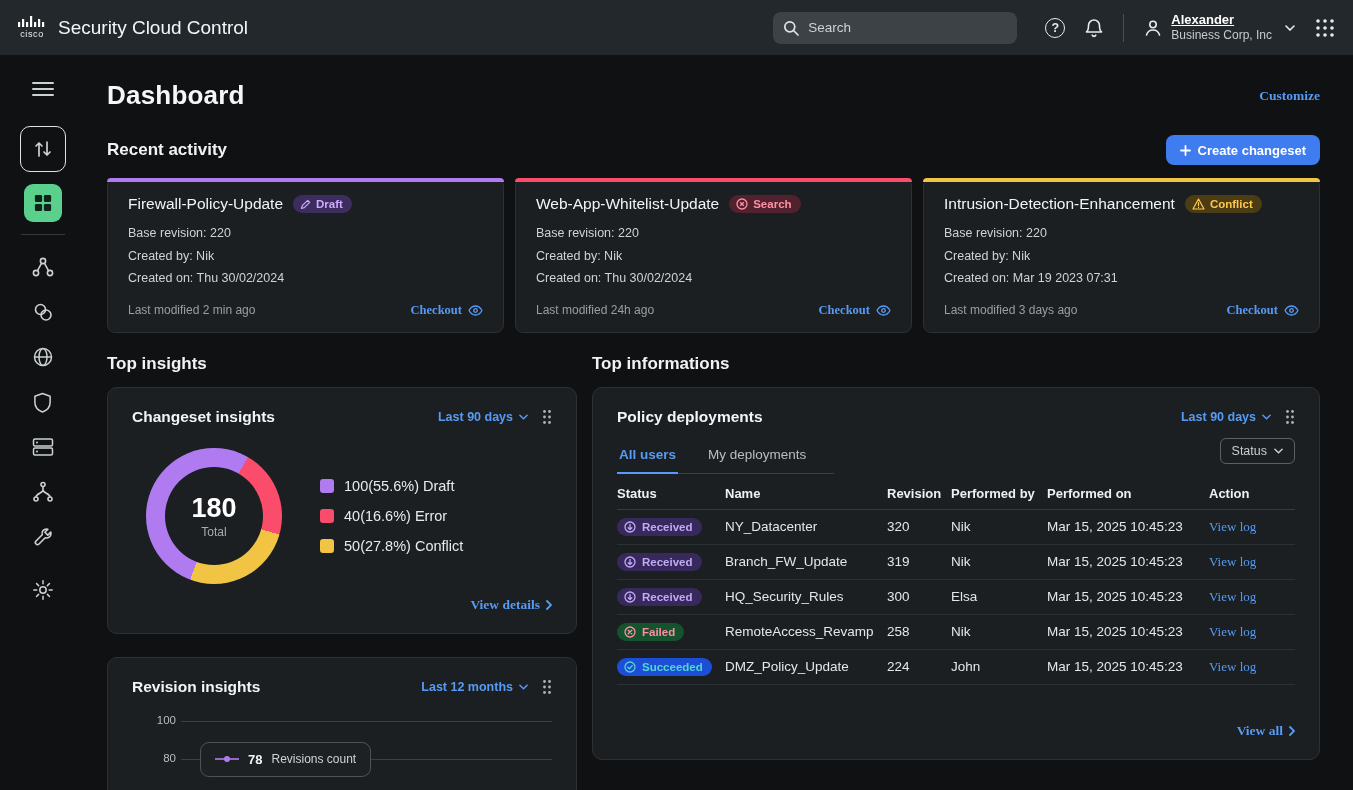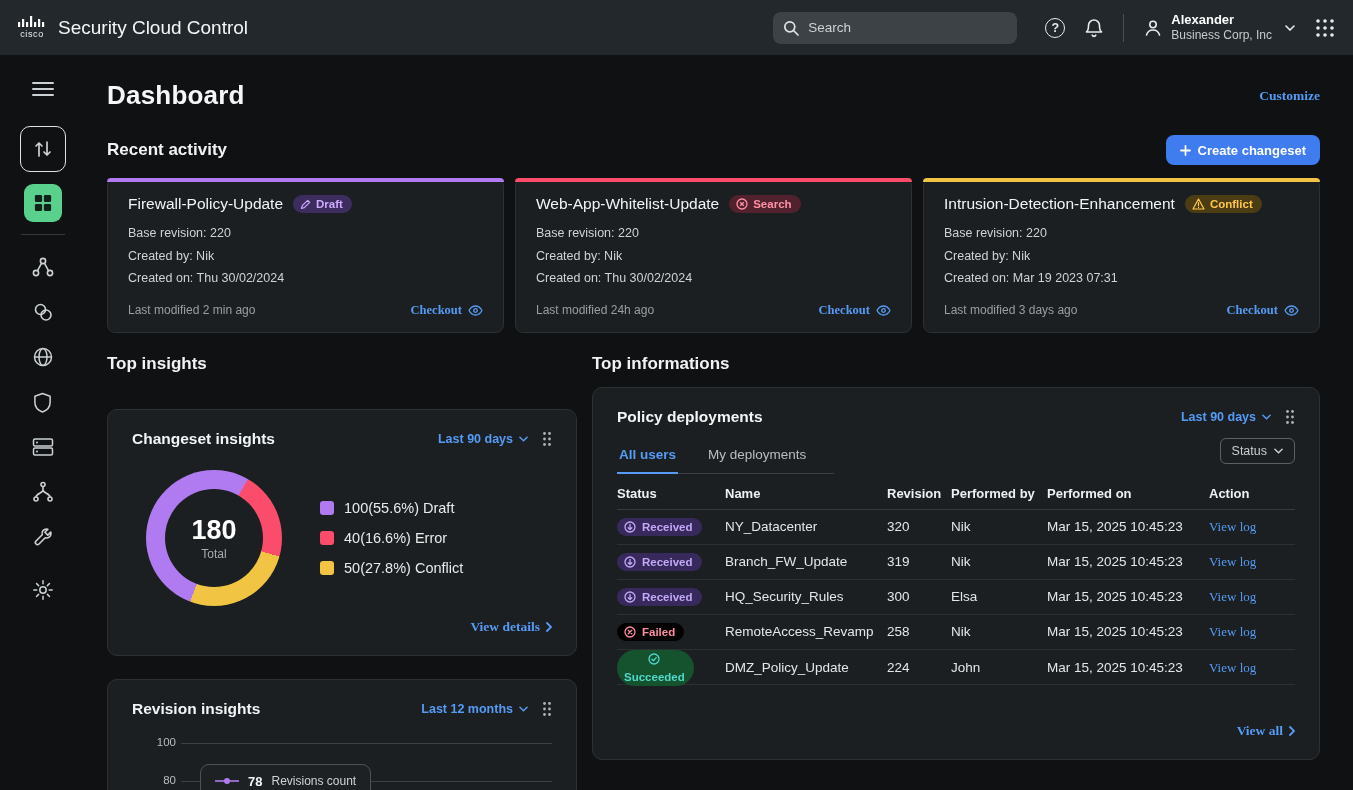--- a/index.html
+++ b/index.html
@@ -12,21 +12,21 @@
   .brand-word{font-size:9px;letter-spacing:.6px;color:#eef1f2;margin-top:1px;}
   .app-title{font-size:19px;color:#f4f6f7;}
   .search-box{margin-left:auto;width:244px;height:32px;background:#3c4245;border-radius:8px;display:flex;align-items:center;padding:0 10px;gap:9px;color:#dfe3e4;}
   .search-box input{background:transparent;border:none;outline:none;color:#dfe3e4;font-size:13.5px;width:100%;font-family:inherit;}
   .search-box input::placeholder{color:#cdd2d4;}
   .topbar-right{display:flex;align-items:center;gap:20px;margin-left:28px;color:#e8ebec;}
   .icon-btn{display:flex;align-items:center;justify-content:center;cursor:pointer;color:#e8ebec;background:none;border:none;}
   .q-circle{width:20px;height:20px;border:1.7px solid #e8ebec;border-radius:50%;display:flex;align-items:center;justify-content:center;font-size:12.5px;font-weight:bold;}
   .user-divider{width:1px;height:28px;background:#4a5053;}
   .user-chip{display:flex;align-items:center;gap:9px;cursor:pointer;}
-  .user-name{font-size:13px;font-weight:bold;color:#fff;line-height:1.25;}
+  .user-name{font-size:13px;font-weight:bold;color:#fff;line-height:1.25;text-decoration:underline;}
   .user-org{font-size:12px;color:#c6cbcd;line-height:1.25;}
 
   
   .sidebar{position:absolute;top:55px;left:0;width:85px;bottom:0;background:#0f1113;display:flex;flex-direction:column;align-items:center;padding-top:14px;z-index:10;}
   .side-item{width:40px;height:40px;display:flex;align-items:center;justify-content:center;color:#ccd1d3;cursor:pointer;margin-bottom:5px;background:none;border:none;}
   .side-item.boxed{border:1.5px solid #dfe3e4;border-radius:10px;width:46px;height:46px;margin:12px 0 12px;}
   .side-item.active{background:var(--active-green,#59d08c);border-radius:9px;width:38px;height:38px;color:#10221a;margin-bottom:10px;}
   .side-divider{width:44px;height:1px;background:#33393c;margin:2px 0 12px;}
   .side-item.bottom{margin-top:8px;}
 
@@ -63,21 +63,21 @@
   .col-left{width:470px;flex:none;}
   .col-right{flex:1;min-width:0;}
   .panel{background:#1b1f21;border:1px solid #2c3134;border-radius:10px;padding:20px 24px;display:flex;flex-direction:column;}
   .panel-head{display:flex;justify-content:space-between;align-items:center;}
   .panel-title{font-size:15.5px;font-weight:bold;color:#f2f4f5;}
   .panel-controls{display:flex;align-items:center;gap:14px;}
   .range{color:var(--accent-blue,#569bf5);font-size:12.5px;font-weight:bold;display:inline-flex;gap:6px;align-items:center;cursor:pointer;background:none;border:none;font-family:inherit;}
   .drag{color:#aeb4b7;cursor:grab;display:flex;}
 
   
-  .panel-changeset{height:247px;margin-top:22px;}
+  .panel-changeset{height:247px;}
   .donut-wrap{display:flex;align-items:center;gap:38px;margin-top:22px;}
   .donut{width:136px;height:136px;border-radius:50%;position:relative;flex:none;margin-left:14px;background:conic-gradient(#b07bf0 0 360deg);}
   .donut-hole{position:absolute;inset:19px;background:#1b1f21;border-radius:50%;display:flex;flex-direction:column;align-items:center;justify-content:center;}
   .donut-total{font-size:27px;font-weight:bold;color:#fff;}
   .donut-sub{font-size:12px;color:#a6acaf;margin-top:1px;}
   .legend{display:flex;flex-direction:column;gap:14px;}
   .legend-item{display:flex;align-items:center;gap:10px;font-size:14.5px;color:#e8ebec;}
   .swatch{width:14px;height:14px;border-radius:3px;flex:none;background:#888;}
   .panel-footer{display:flex;justify-content:flex-end;margin-top:auto;}
 
@@ -97,22 +97,22 @@
   .tabs{display:flex;gap:28px;border-bottom:1px solid #3a4043;padding-right:26px;}
   .tab{font-size:13.5px;color:#b9bec1;padding:8px 2px 10px;cursor:pointer;background:none;border:none;font-family:inherit;}
   .tab.active{color:var(--accent-blue,#569bf5);font-weight:bold;border-bottom:2px solid var(--accent-blue,#569bf5);margin-bottom:-1px;}
   .select-pill{border:1px solid #5a6164;border-radius:6px;color:#c9ced0;font-size:12.5px;padding:5px 11px;display:inline-flex;align-items:center;gap:7px;margin-bottom:10px;cursor:pointer;background:none;font-family:inherit;}
   .table{margin-top:4px;}
   .trow{display:grid;grid-template-columns:96px 150px 52px 84px 150px 1fr;column-gap:12px;align-items:center;height:35px;border-bottom:1px solid #2b3033;font-size:13.5px;color:#e4e7e8;}
   .trow.thead{font-weight:bold;font-size:13px;color:#eef1f2;height:32px;border-bottom:1px solid #343a3d;}
   .td-rev{}
   .status-pill{display:inline-flex;align-items:center;gap:6px;font-size:11.5px;font-weight:bold;padding:3px 9px 3px 7px;border-radius:999px;}
   .st-received{background:#37295c;color:#c2a8f7;}
-  .st-failed{background:#000000;color:#ff8ea1;}
-  .st-succeeded{background:#14532d;color:#4fd8cb;flex-direction:column;}
+  .st-failed{background:#14532d;color:#ff8ea1;}
+  .st-succeeded{background:#1d4ed8;color:#4fd8cb;}
   .view-log{font-size:13px;font-weight:normal;}
 </style>
 </head>
 <body>
 
 <header class="topbar">
   <div class="brand">
     <svg width="28" height="12" viewBox="0 0 28 12" fill="currentColor">
       <rect x="0" y="6" width="2.2" height="5"></rect>
         <rect x="4" y="3" width="2.2" height="8"></rect>

